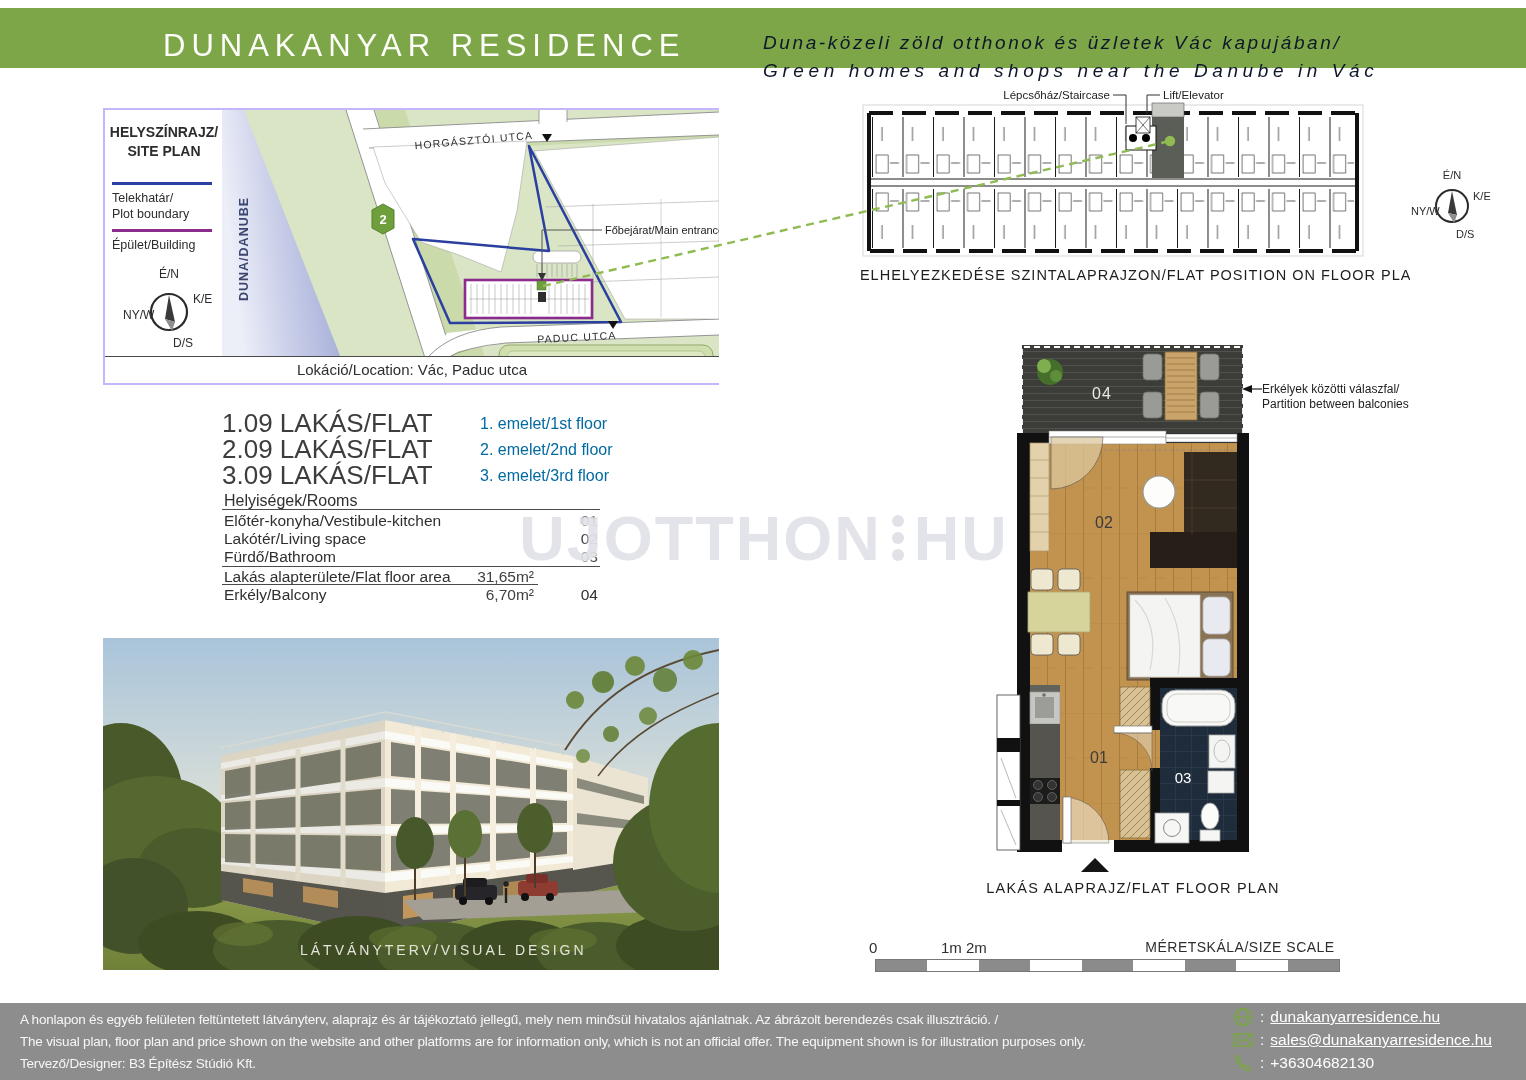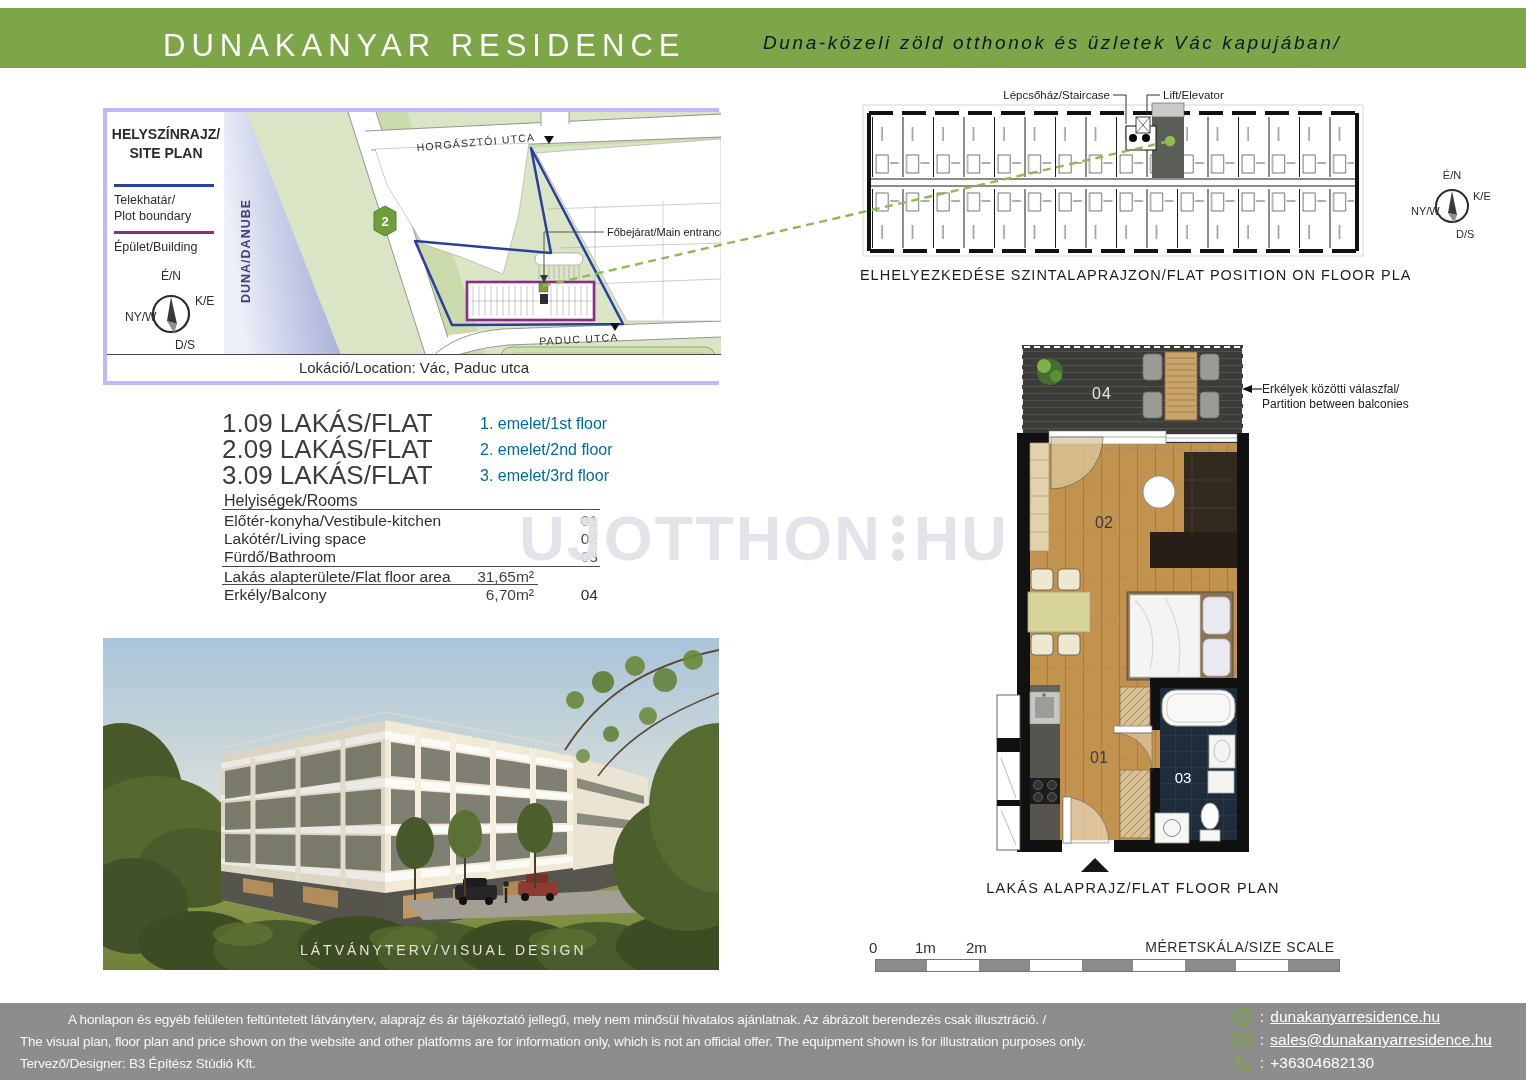--- a/index.html
+++ b/index.html
@@ -6,21 +6,21 @@
   body{font-family:"Liberation Sans", sans-serif;}
   #page{position:relative;width:1526px;height:1080px;background:#fff;overflow:hidden;}
   .abs{position:absolute;}
   
   .header{position:absolute;left:0;top:8px;width:1526px;height:60px;background:#7ca647;}
   .brand{position:absolute;left:163px;top:20px;font-size:31px;letter-spacing:6px;color:#fdfdfa;font-weight:500;white-space:nowrap;}
   .tagline{position:absolute;left:763px;top:21px;color:#0f172a;font-size:19px;line-height:28px;white-space:nowrap;font-style:italic;}
   .tagline .l1{letter-spacing:2.6px;display:block;}
   .tagline .l2{letter-spacing:4.6px;display:block;}
   
-  .panel{position:absolute;left:103px;top:108px;width:616px;height:277px;border:4px solid #c4b5fd;box-sizing:border-box;background:#8b5cf6;}
+  .panel{position:absolute;left:103px;top:108px;width:616px;height:277px;border:2px solid #c4b5fd;box-sizing:border-box;background:#8b5cf6;}
   .legend{position:absolute;left:0;top:0;width:118px;height:247px;border-right:1px solid #4a4a4a;box-sizing:border-box;background:#fff;}
   .legend .ttl{position:absolute;left:0;top:13px;width:118px;text-align:center;font-size:14px;font-weight:bold;color:#2c2c2c;line-height:19px;}
   .rule{position:absolute;left:7px;width:100px;height:3px;}
   .legend .lab{position:absolute;left:7px;font-size:12.5px;color:#2c2c2c;line-height:16px;}
   .loc-caption{position:absolute;left:0;bottom:0;width:614px;height:27px;border-top:1px solid #4a4a4a;box-sizing:border-box;text-align:center;line-height:26px;font-size:15px;color:#2e2e2e;background:#fff;}
   
   .flat-title{position:absolute;font-size:26px;font-weight:500;color:#3d3d3d;white-space:nowrap;}
   .floor-lab{position:absolute;left:480px;font-size:16px;color:#0369a1;white-space:nowrap;}
   .tbl-h{position:absolute;left:224px;font-size:16px;color:#2f2f2f;white-space:nowrap;}
   .tbl-lab{position:absolute;left:224px;font-size:15.5px;color:#2f2f2f;white-space:nowrap;}
@@ -49,20 +49,21 @@
 </style>
 </head>
 <body>
 
 <div id="page">
 
   <div class="header">
     <div class="brand">DUNAKANYAR RESIDENCE</div>
     <div class="tagline">
       <span class="l1">Duna-közeli zöld otthonok és üzletek Vác kapujában/</span>
+      <span class="l2">Green homes and shops near the Danube in Vác</span>
     </div>
   </div>
 
   <div class="panel">
     <div class="legend">
       <div class="ttl">
         <span>HELYSZÍNRAJZ/</span><br>
         <span>SITE PLAN</span>
       </div>
       <div class="rule" style="top:72px;background:#2a3f9f;"></div>
@@ -557,37 +558,37 @@
     <text x="1262" y="393" font-size="12" fill="#222">Erkélyek közötti válaszfal/</text>
     <text x="1262" y="408" font-size="12" fill="#222">Partition between balconies</text>
   </svg>
 
   <svg class="abs" style="left:0;top:0;z-index:20;pointer-events:none;" width="1526" height="1080" viewBox="0 0 1526 1080">
     <line x1="543" y1="286" x2="1170" y2="141" stroke="#8fbb52" stroke-width="2.4" stroke-dasharray="8 5.5"></line>
     <circle cx="1170" cy="141" r="5.2" fill="#8fbb52"></circle>
   </svg>
 
   <div class="tick" style="left:869px;">0</div>
-  <div class="tick" style="left:915px;text-align:right;">1m</div>
+  <div class="tick" style="left:941px;text-align:right;">1m</div>
   <div class="tick" style="left:966px;">2m</div>
   <div class="scale-cap">MÉRETSKÁLA/SIZE SCALE</div>
   <div class="sbar">
       <i></i>
       <i></i>
       <i></i>
       <i></i>
       <i></i>
       <i></i>
       <i></i>
       <i></i>
       <i></i>
     </div>
 
   <div class="footer">
-    <div class="f-line" style="top:9px;margin-left:48px;">A honlapon és egyéb felületen feltüntetett látványterv, alaprajz és ár tájékoztató jellegű, mely nem minősül hivatalos ajánlatnak. Az ábrázolt berendezés csak illusztráció. /</div>
+    <div class="f-line" style="top:9px;">A honlapon és egyéb felületen feltüntetett látványterv, alaprajz és ár tájékoztató jellegű, mely nem minősül hivatalos ajánlatnak. Az ábrázolt berendezés csak illusztráció. /</div>
     <div class="f-line" style="top:31px;">The visual plan, floor plan and price shown on the website and other platforms are for information only, which is not an official offer. The equipment shown is for illustration purposes only.</div>
     <div class="f-line" style="top:53px;">Tervező/Designer: B3 Építész Stúdió Kft.</div>
 
     <div class="contact" style="top:3px;">
       <svg width="22" height="22" viewBox="0 0 22 22">
         <circle cx="11" cy="11" r="8.5" fill="none" stroke="#7ca647" stroke-width="1.6"></circle>
         <ellipse cx="11" cy="11" rx="4" ry="8.5" fill="none" stroke="#7ca647" stroke-width="1.3"></ellipse>
         <line x1="2.5" y1="11" x2="19.5" y2="11" stroke="#7ca647" stroke-width="1.3"></line>
       </svg>
       <span>:</span>

